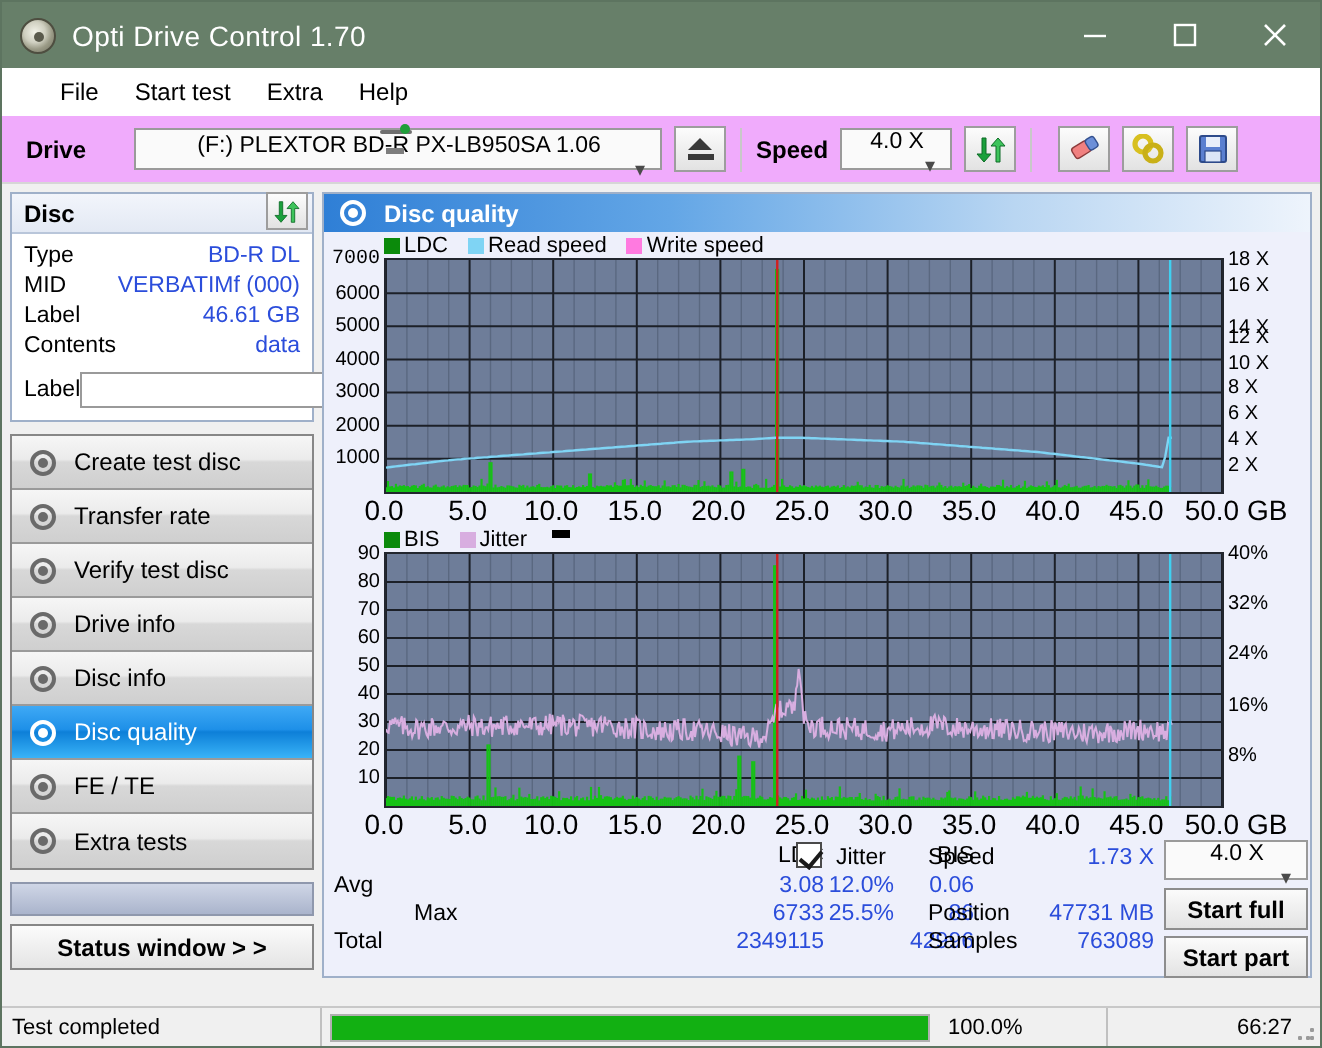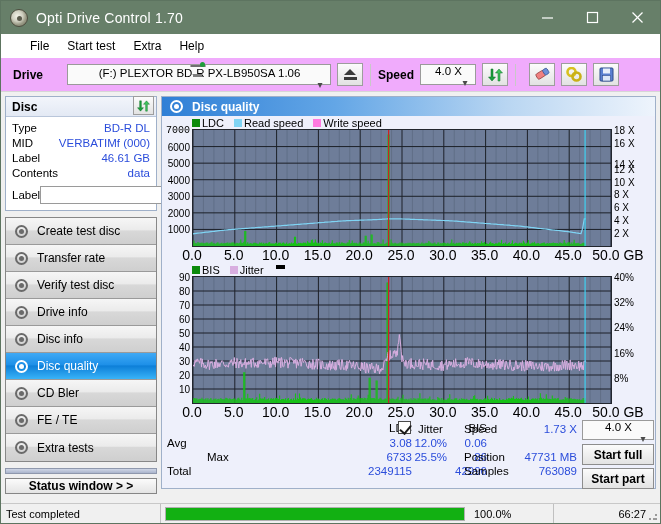--- a/index.html
+++ b/index.html
@@ -434,27 +434,20 @@
               <span class="dot"></span>
             </span>
           <span>Disc info</span>
         </div>
         <div class="navitem active">
           <span class="nav-ico">
               <span class="ring"></span>
               <span class="dot"></span>
             </span>
           <span>Disc quality</span>
-        </div>
-        <div class="navitem">
-          <span class="nav-ico">
-              <span class="ring"></span>
-              <span class="dot"></span>
-            </span>
-          <span>CD Bler</span>
         </div>
         <div class="navitem">
           <span class="nav-ico">
               <span class="ring"></span>
               <span class="dot"></span>
             </span>
           <span>FE / TE</span>
         </div>
         <div class="navitem">
           <span class="nav-ico">

